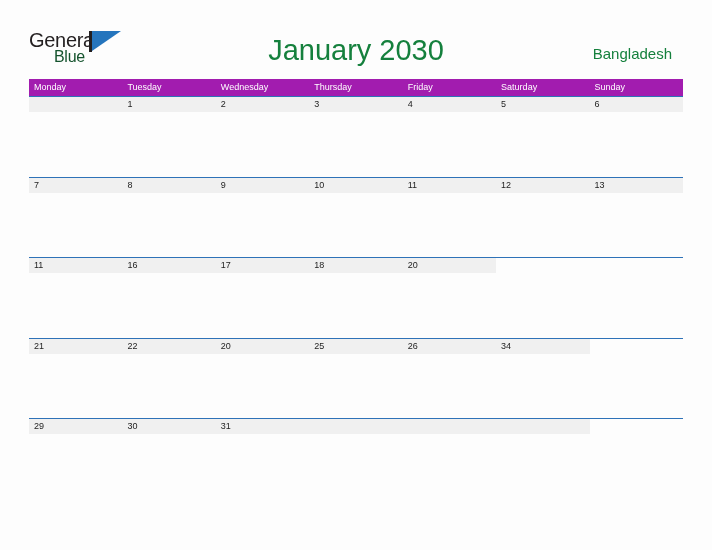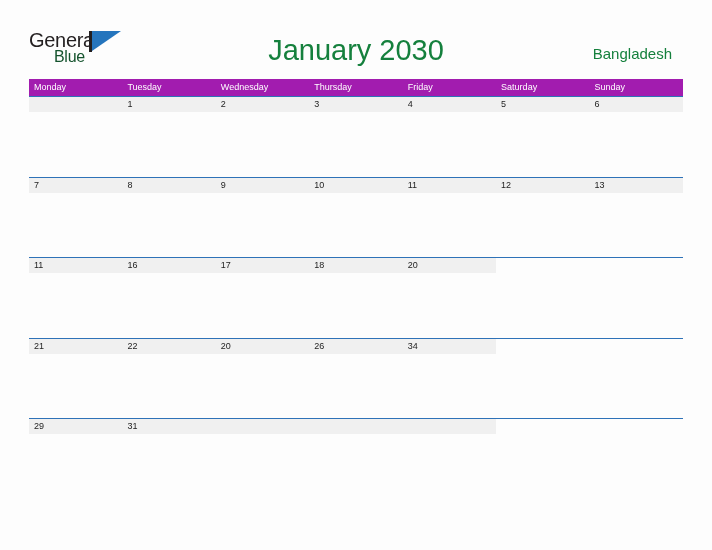--- a/index.html
+++ b/index.html
@@ -317,38 +317,48 @@
       <div class="day-number">22</div>
       <div class="day-body"></div>
     </div>
     <div class="day-cell">
       <div class="day-band"></div>
       <div class="day-number">20</div>
       <div class="day-body"></div>
     </div>
     <div class="day-cell">
       <div class="day-band"></div>
+      <div class="day-number">25</div>
+      <div class="day-body"></div>
+    </div>
+    <div class="day-cell">
+      <div class="day-band"></div>
       <div class="day-number">26</div>
       <div class="day-body"></div>
     </div>
     <div class="day-cell">
       <div class="day-band"></div>
       <div class="day-number">34</div>
       <div class="day-body"></div>
     </div>
   </div>
 
   <div class="week-row">
     <div class="day-cell">
       <div class="day-band"></div>
       <div class="day-number">29</div>
       <div class="day-body"></div>
     </div>
     <div class="day-cell">
       <div class="day-band"></div>
+      <div class="day-number">30</div>
+      <div class="day-body"></div>
+    </div>
+    <div class="day-cell">
+      <div class="day-band"></div>
       <div class="day-number">31</div>
       <div class="day-body"></div>
     </div>
     <div class="day-cell">
       <div class="day-band"></div>
       <div class="day-number"></div>
       <div class="day-body"></div>
     </div>
     <div class="day-cell">
       <div class="day-band"></div>

